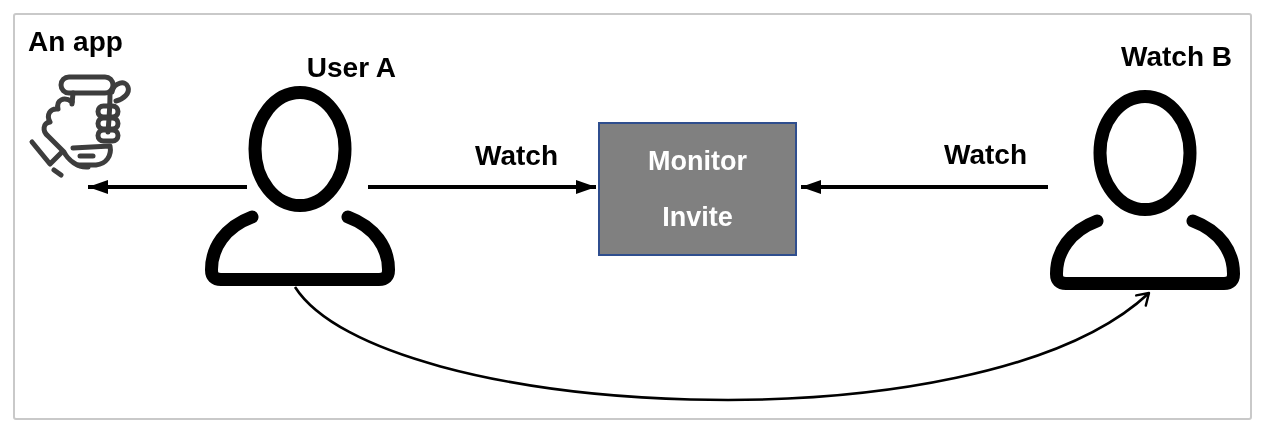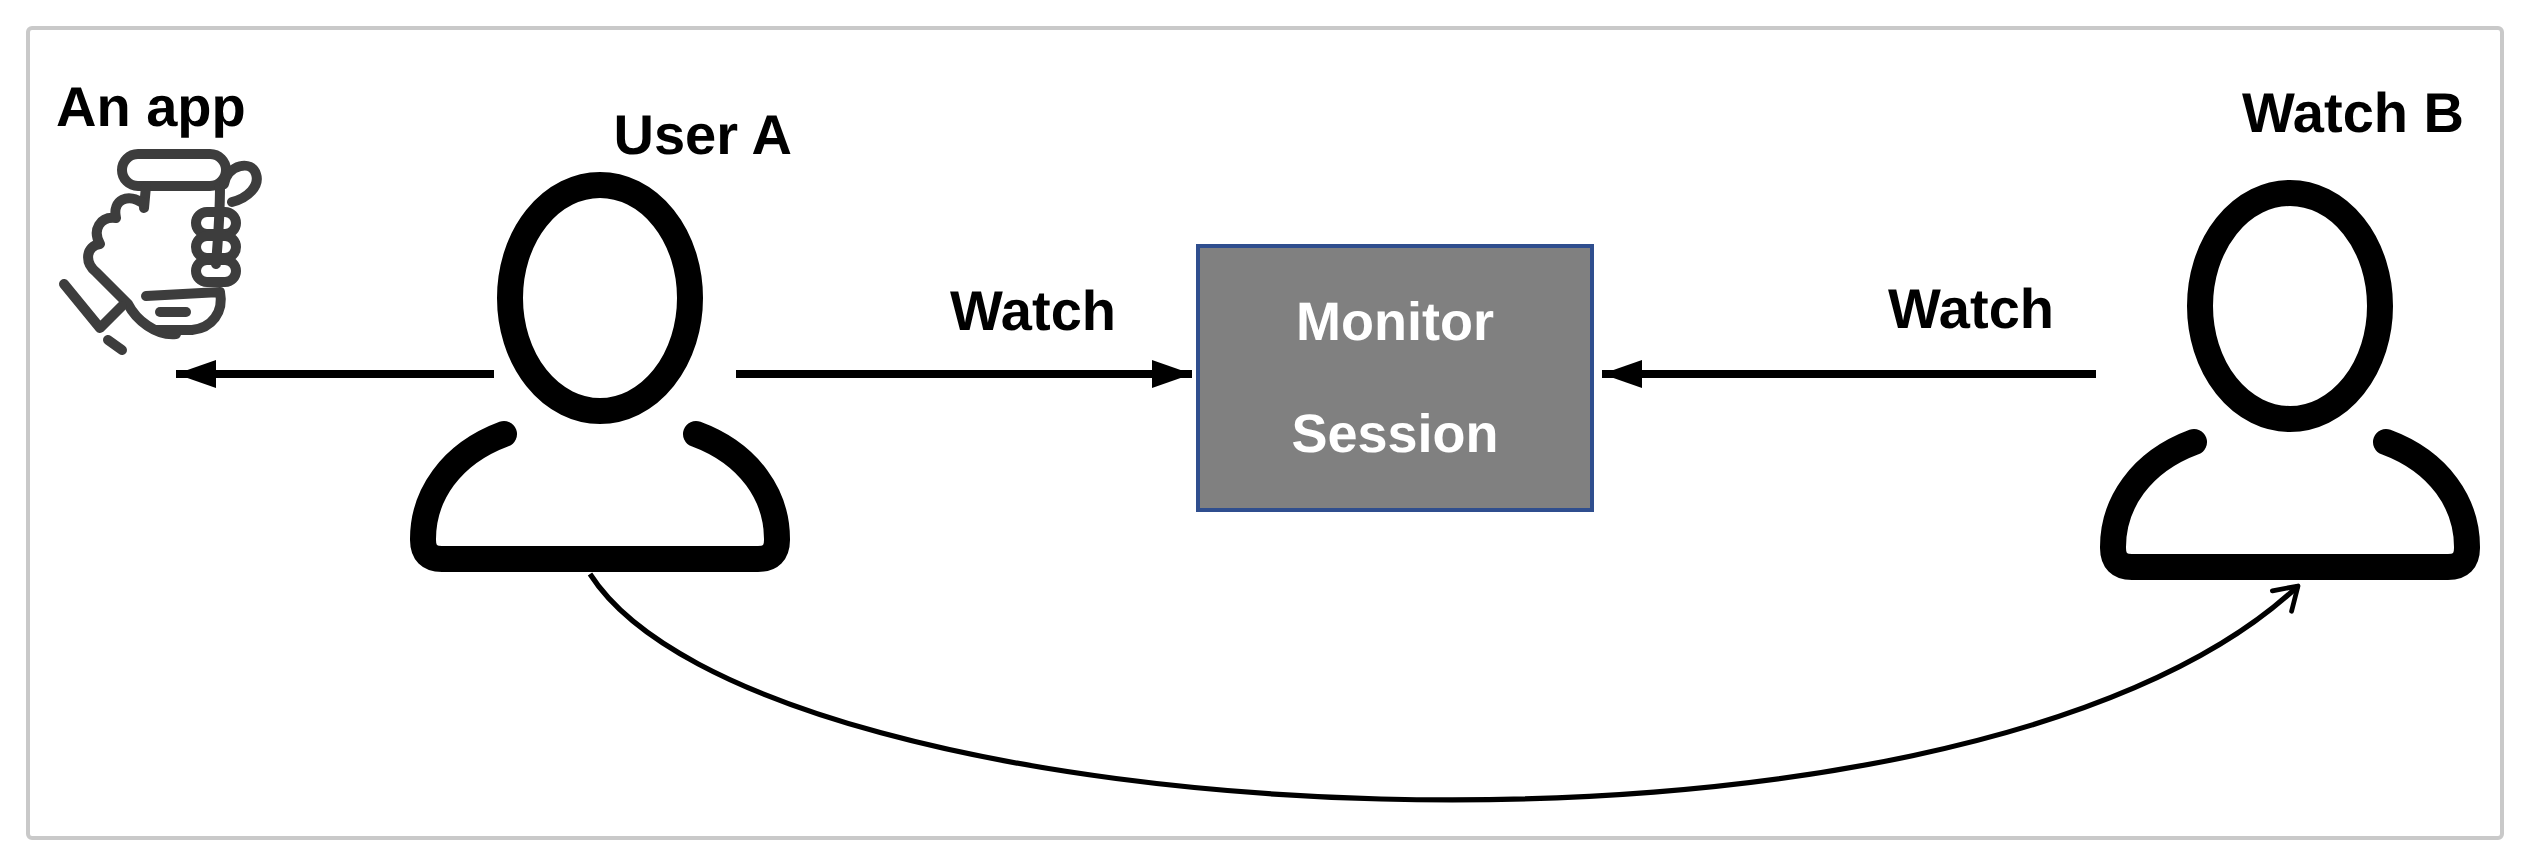--- a/index.html
+++ b/index.html
@@ -113,30 +113,30 @@
     </g>
   </svg>
 
   <svg class="icon-abs" style="left:1050px; top:90px;" width="190" height="200" viewBox="0 0 190 200">
     <g stroke="#000000" stroke-width="13" fill="none" stroke-linecap="round" stroke-linejoin="round">
       <ellipse cx="95" cy="63" rx="45" ry="56.5"></ellipse>
       <path d="M47 131 C20 141 6.5 162 6.5 183.5 L6.5 184 Q6.5 193.5 16 193.5 L174 193.5 Q183.5 193.5 183.5 184 L183.5 183.5 C183.5 162 170 141 143 131"></path>
     </g>
   </svg>
 
-  <div class="lbl" style="left:28px; top:27px;margin-top:12px;">An app</div>
+  <div class="lbl" style="left:28px; top:27px;">An app</div>
 
   <div class="lbl lbl-c" style="left:196px; top:53px;">User A</div>
 
   <div class="lbl lbl-c" style="left:1032px; top:42px;">Watch B</div>
 
 
   <div class="lbl lbl-c" style="left:358px; top:141px;">Watch</div>
 
   <div class="lbl lbl-c" style="left:827px; top:140px;">Watch</div>
 
 
   <div class="monitor-box">
     <span>Monitor</span>
-    <span>Session</span>
+    <span>Invite</span>
   </div>
 
 </div>
 
 </body></html>

